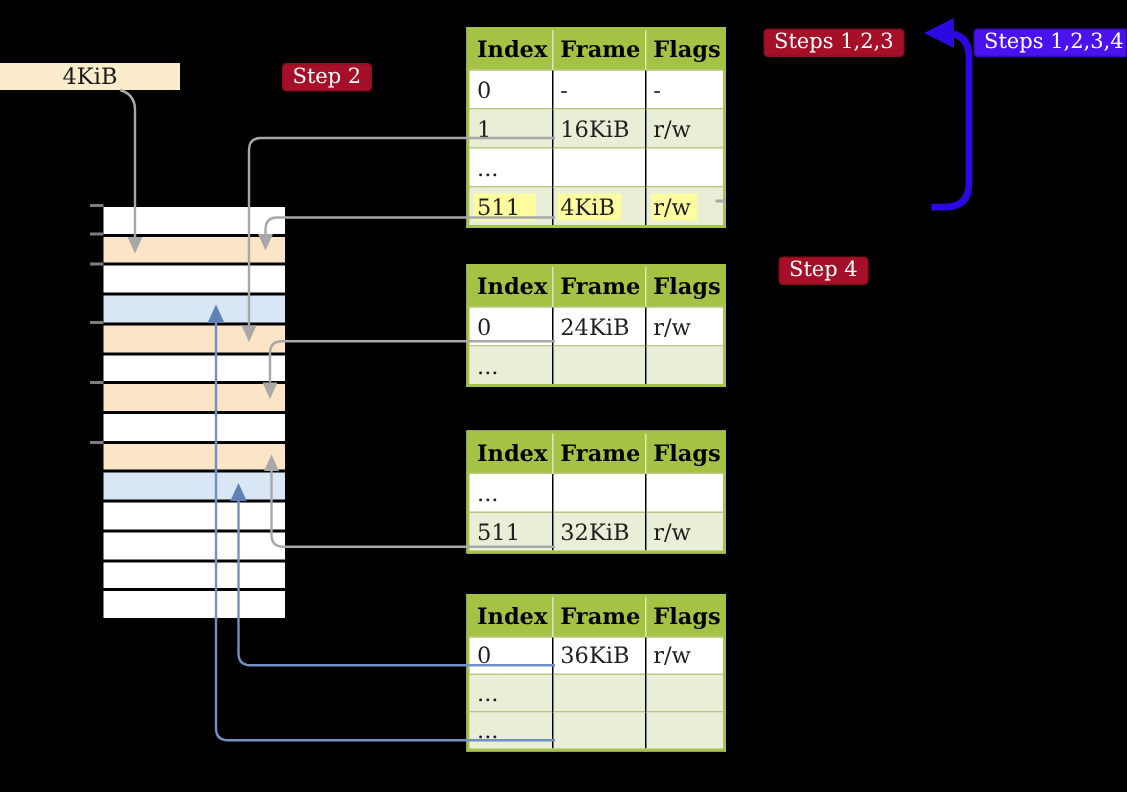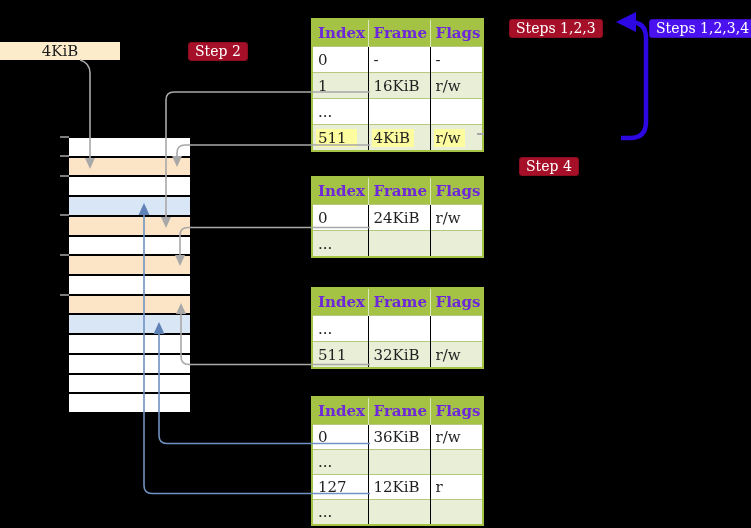--- a/index.html
+++ b/index.html
@@ -27,29 +27,29 @@
   
   .badge{
     position:absolute;height:17px;line-height:17px;padding:0 6px;border-radius:3px;
     color:#fff;font-size:14px;z-index:2;white-space:nowrap;
   }
   .badge.crimson{background:#a60f28;border:1px solid #8c0c20;}
   .badge.blueviolet{background:#4a12ee;border:1px solid #3a0ec0;}
   #badge-step0{left:188px;top:42px;}
   #badge-steps123{left:509px;top:19px;}
   #badge-steps1234{left:649px;top:19px;}
-  #badge-step4{left:519px;top:157px;}
+  #badge-step4{left:519px;top:171px;}
   
   table.pt{
     position:absolute;border-collapse:collapse;table-layout:fixed;
     background:#fff;border:2px solid #a4c244;z-index:2;
     font-size:15px;color:#1f1f1f;
   }
   .pt th{
-    background:#a4c244;color:#6d28d9;font-weight:bold;text-align:left;
+    background:#a4c244;color:#000000;font-weight:bold;text-align:left;
     height:26px;padding:0 0 0 5px;border-right:1px solid #dce6bc;font-size:15px;
   }
   .pt th:last-child{border-right:none;}
   .pt td{
     height:25px;padding:0 0 0 5px;border-right:1px solid #000;
     border-top:1px solid #b6c77f;overflow:hidden;white-space:nowrap;
   }
   .pt td:last-child{border-right:none;}
   .pt tr.alt td{background:#e9efd6;}
   #table1{left:311px;top:18px;}
@@ -195,25 +195,20 @@
   <tr>
     <td>0</td>
         <td>36KiB</td>
         <td>r/w</td>
   </tr>
   <tr class="alt">
     <td>...</td>
         <td></td>
         <td></td>
   </tr>
-  <tr>
-    <td>127</td>
-        <td>12KiB</td>
-        <td>r</td>
-  </tr>
   <tr class="alt">
     <td>...</td>
         <td></td>
         <td></td>
   </tr>
 </tbody>
   </table>
 
 <svg id="wires" width="751" height="528" viewBox="0 0 751 528">
 

